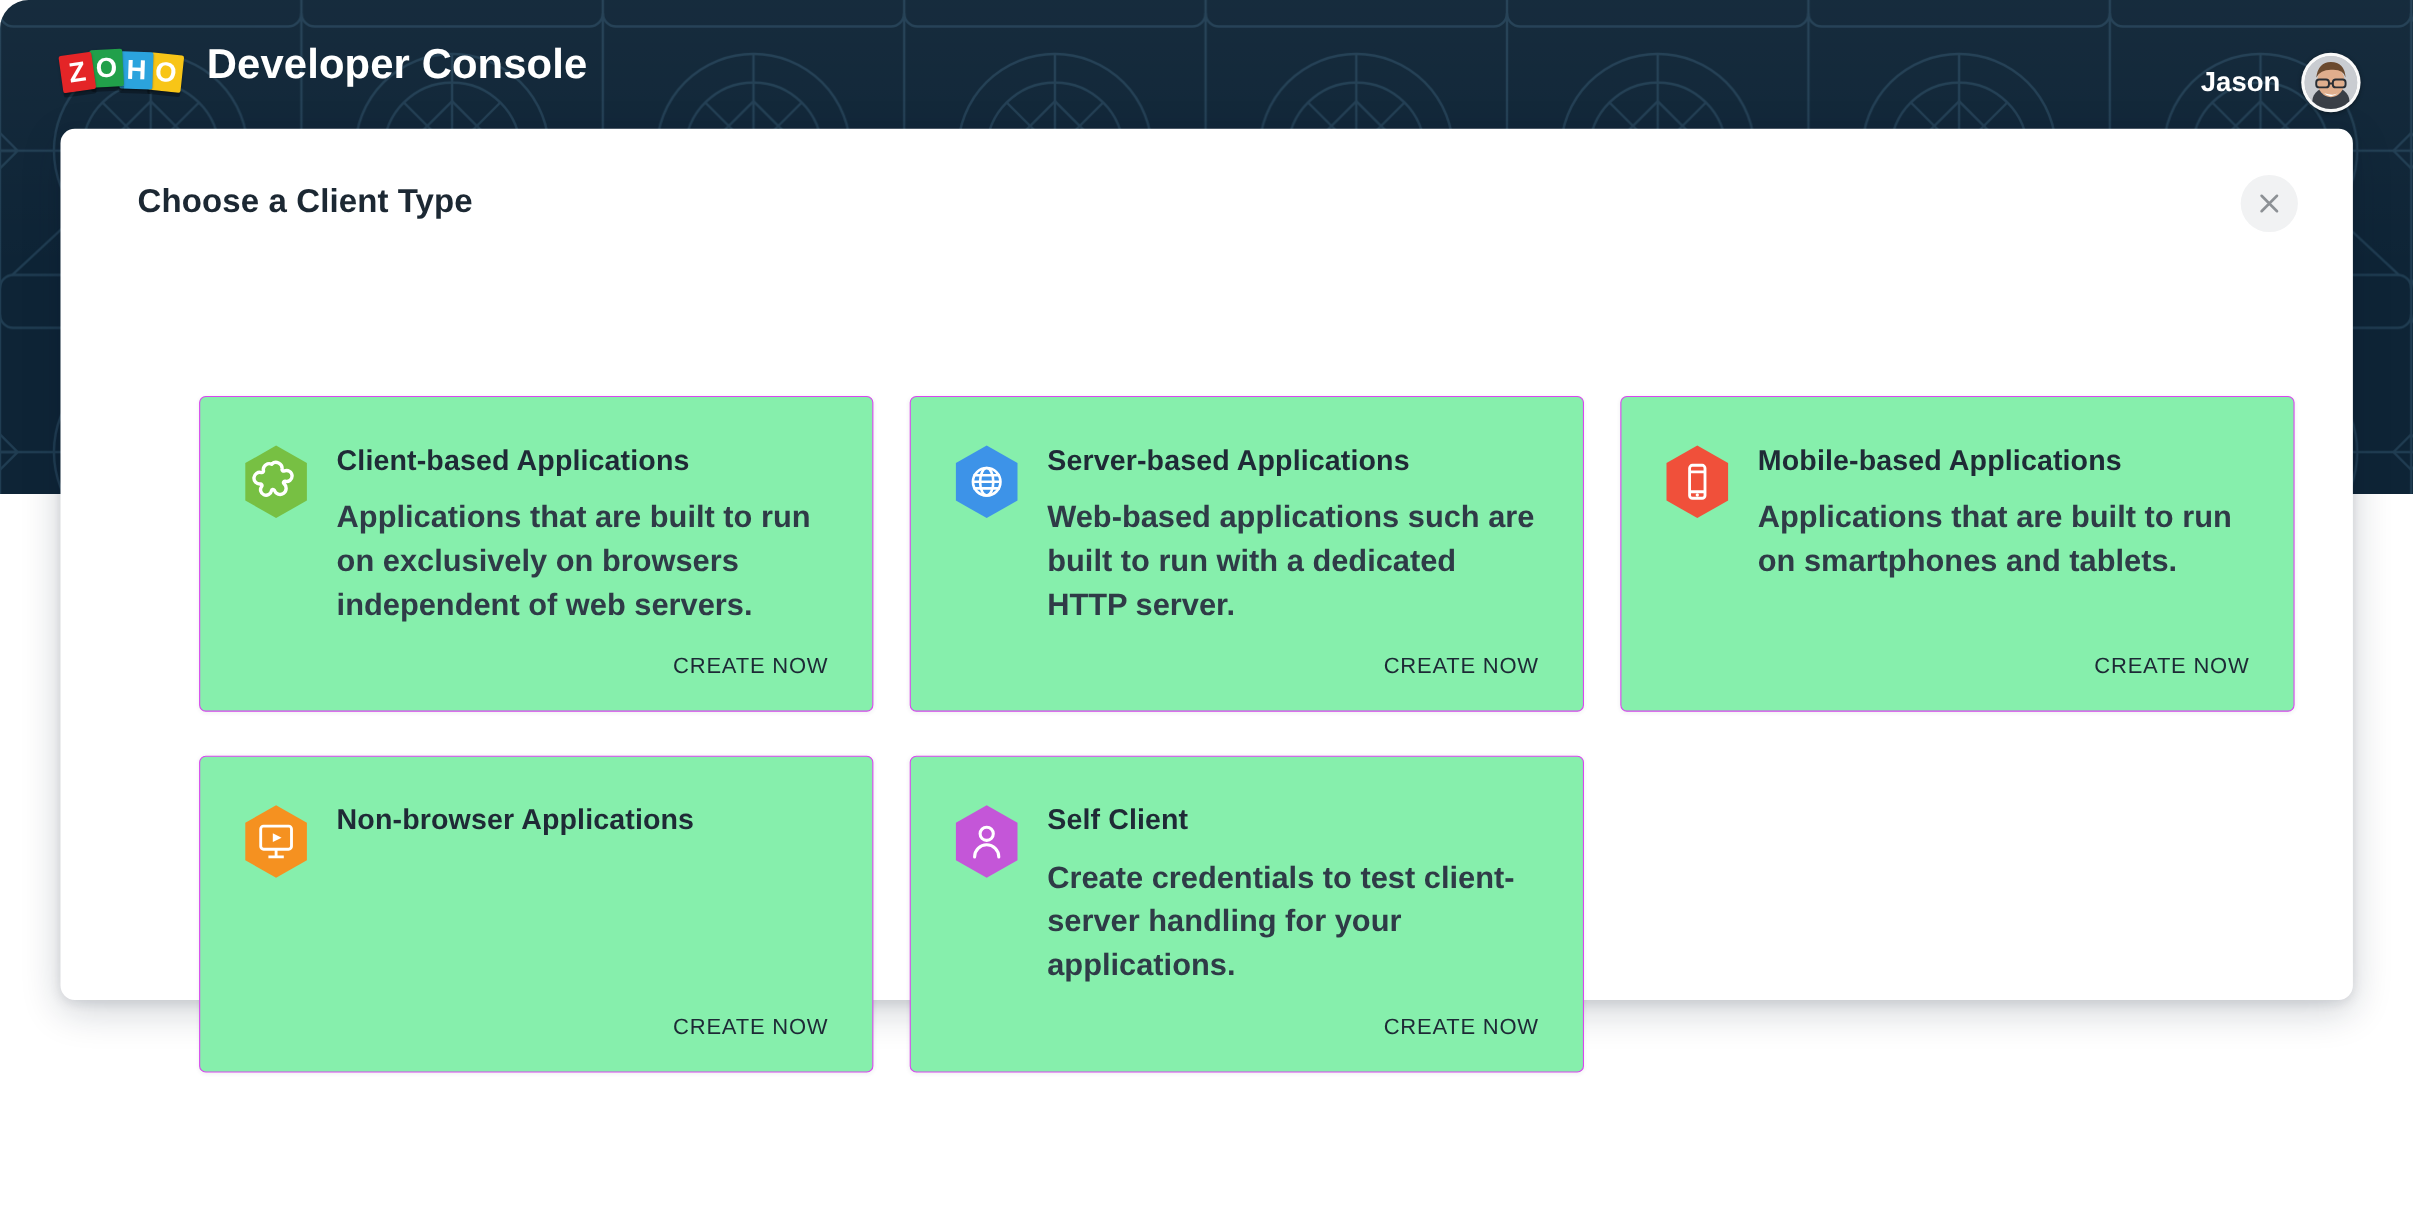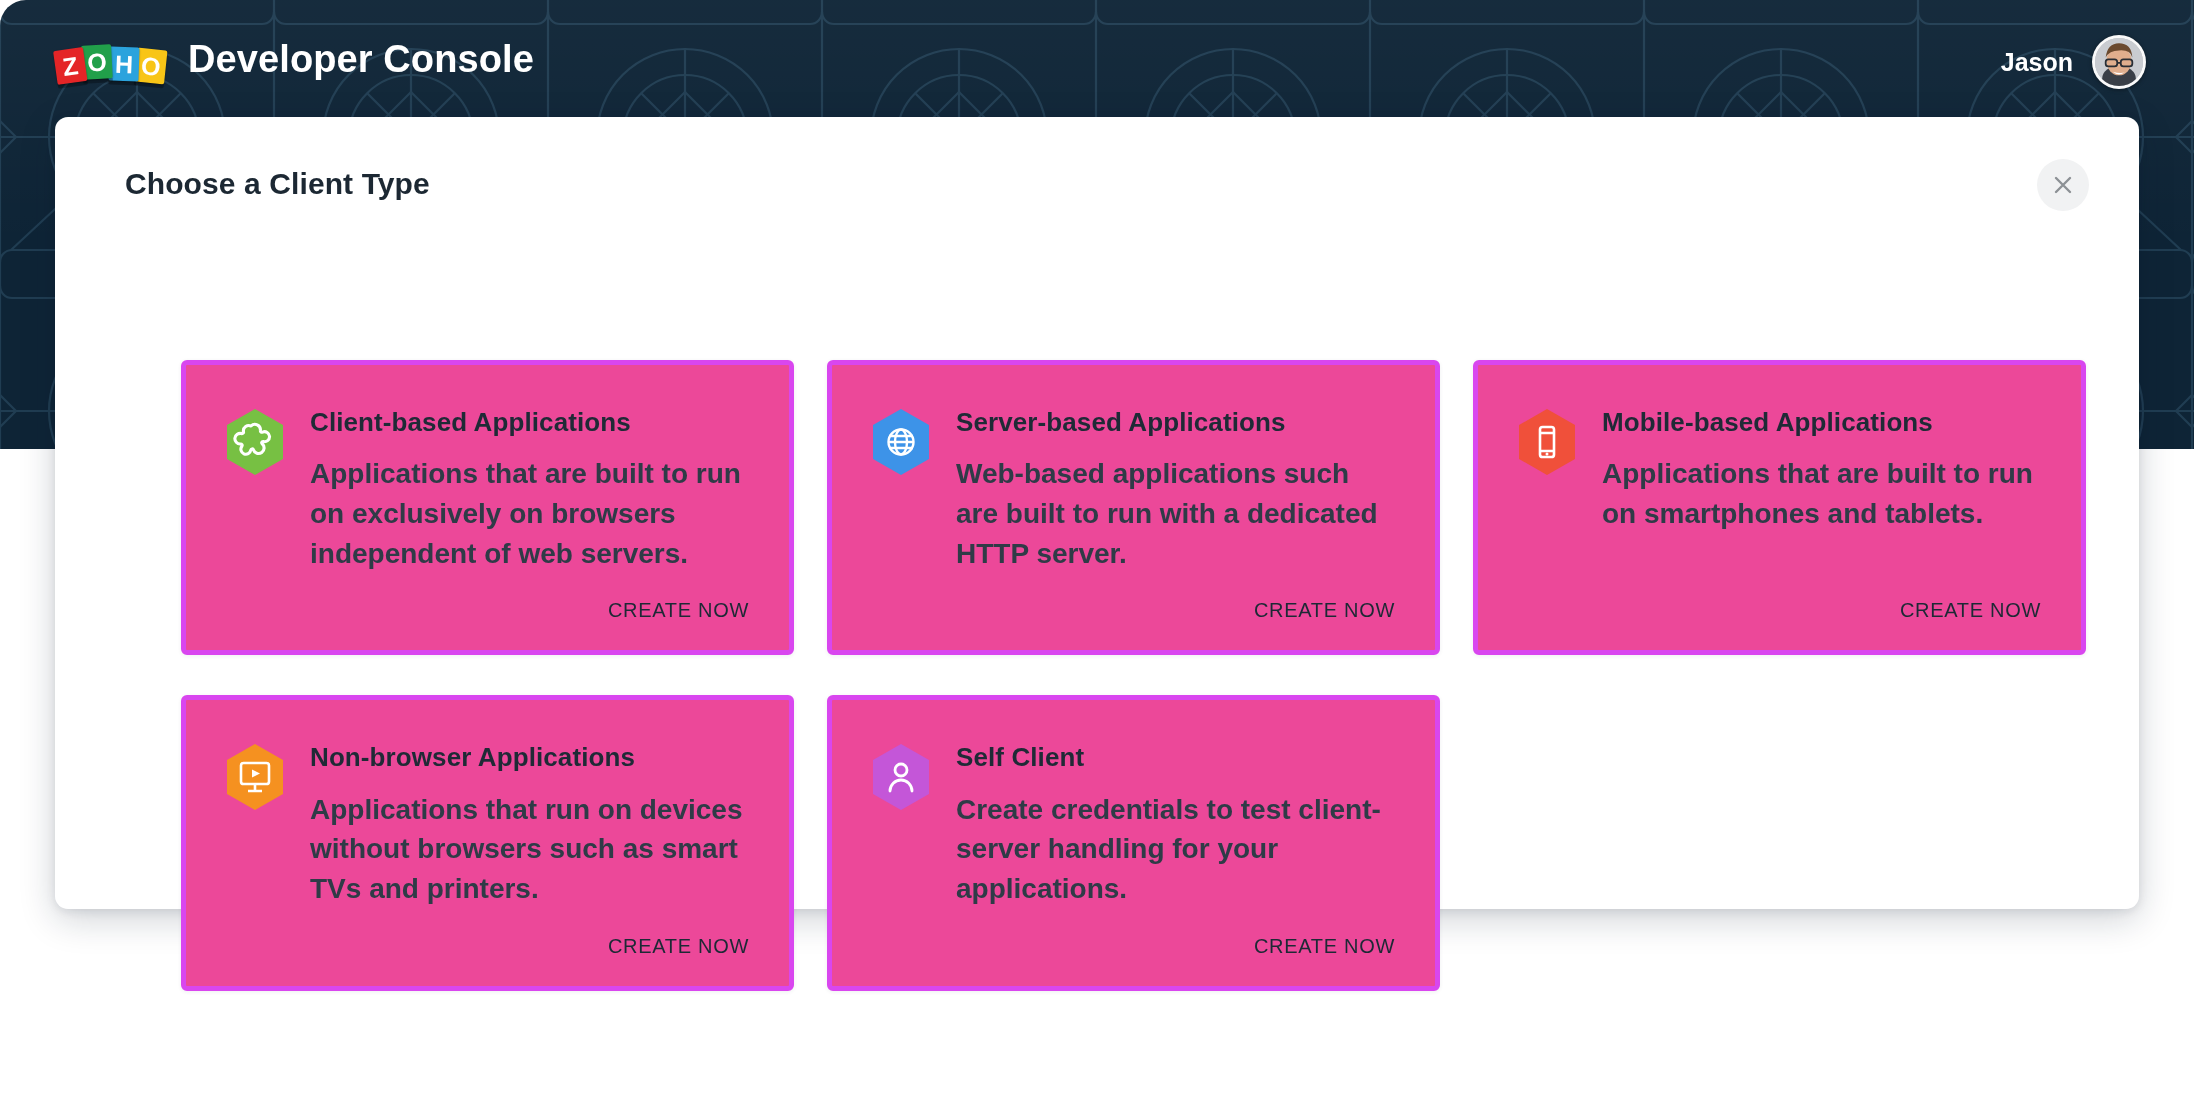--- a/index.html
+++ b/index.html
@@ -61,21 +61,21 @@
   .z-t4{background:#f8c517;transform:rotate(6deg) translateY(2px);margin-left:-3px;z-index:1;}
   #console-title{
     color:#ffffff;
     font-size:38px;
     font-weight:600;
     letter-spacing:.1px;
     white-space:nowrap;
   }
   
   #user-area{
-    position:absolute;right:48px;top:35px;
+    position:absolute;right:48px;top:48px;
     display:flex;align-items:center;gap:19px;height:54px;
   }
   #user-name{
     color:#ffffff;font-size:25px;font-weight:600;white-space:nowrap;
   }
   #avatar{
     width:54px;height:54px;border-radius:50%;
     background:#b9bcc1;
     border:3px solid rgba(255,255,255,.92);
     overflow:hidden;position:relative;flex:none;
@@ -107,22 +107,22 @@
   #close-button svg{display:block;}
   
   #card-grid{
     position:absolute;left:126px;top:243px;
     width:1886px;
     display:grid;
     grid-template-columns:repeat(3,613px);
     column-gap:33px;row-gap:40px;
   }
   .type-card{
-    background:#ec4899;
-    border:5px solid #d946ef;
+    background:#86efac;
+    border:1px solid #d946ef;
     border-radius:6px;
     box-shadow:0 1px 4px rgba(25,40,55,.07);
     padding:40px 40px 28px 38px;
     display:flex;
     flex-direction:column;
     min-height:270px;
     cursor:pointer;
   }
   .card-top{display:flex;gap:24px;align-items:flex-start;}
   .hex{
@@ -289,21 +289,20 @@
               <path d="M31 1 L59 17 L59 51 L31 67 L3 51 L3 17 Z" fill="#f59120"></path>
               <g fill="none" stroke="#ffffff" stroke-width="2.6">
                 <rect x="17" y="20" width="28" height="21" rx="2.6"></rect>
                 <path d="M31 41 L31 47 M24 48 L38 48"></path>
               </g>
               <path d="M28 26.5 L36 30.5 L28 34.5 Z" fill="#ffffff"></path>
             </svg>
           </span>
           <div class="card-text">
             <div class="card-title">Non-browser Applications</div>
-            <div class="card-desc">Applications that run on devices without browsers such as smart TVs and printers.</div>
           </div>
         </div>
         <div class="card-action-row">
           <button class="create-now">CREATE NOW</button>
         </div>
       </div>
 
       <div class="type-card">
         <div class="card-top">
           <span class="hex">

